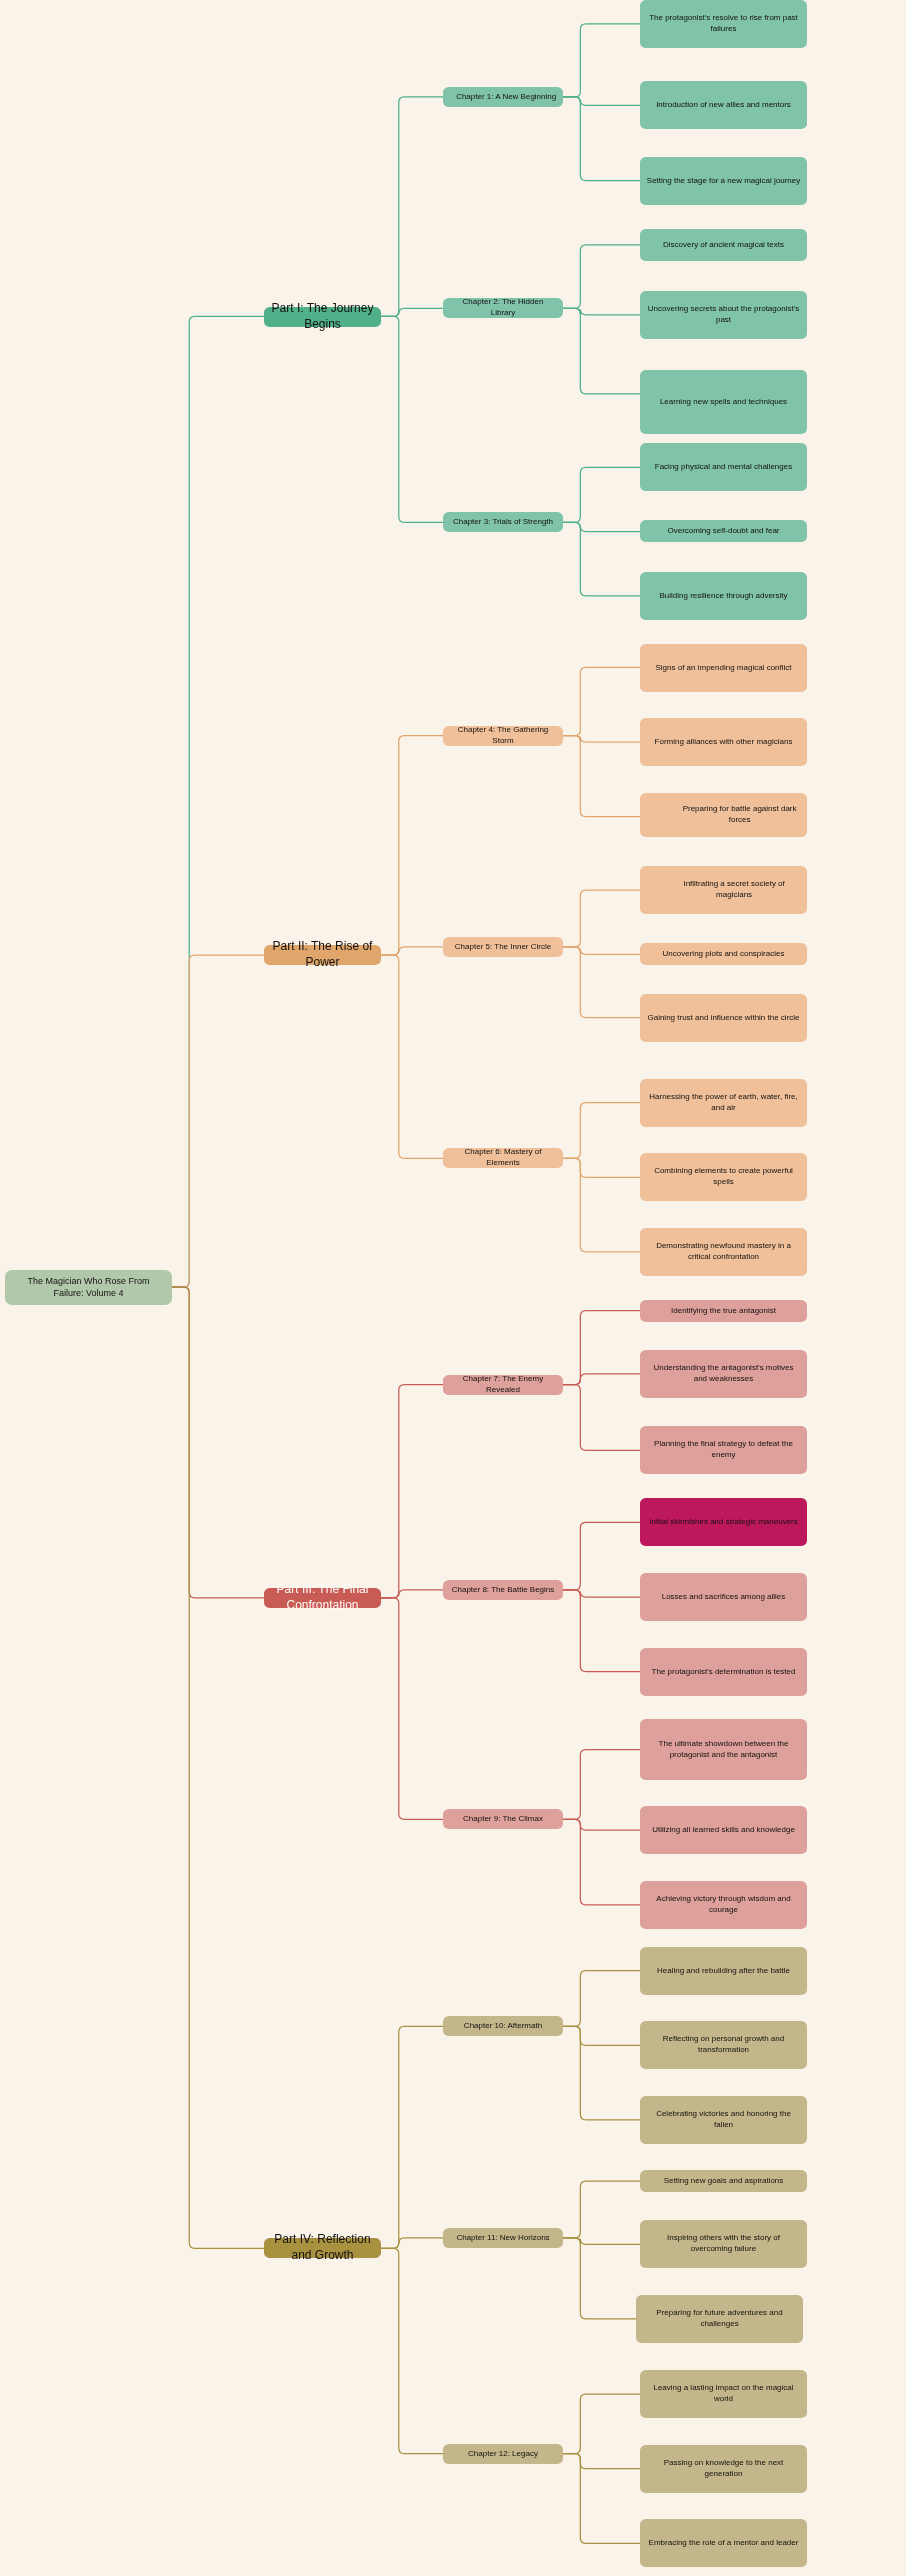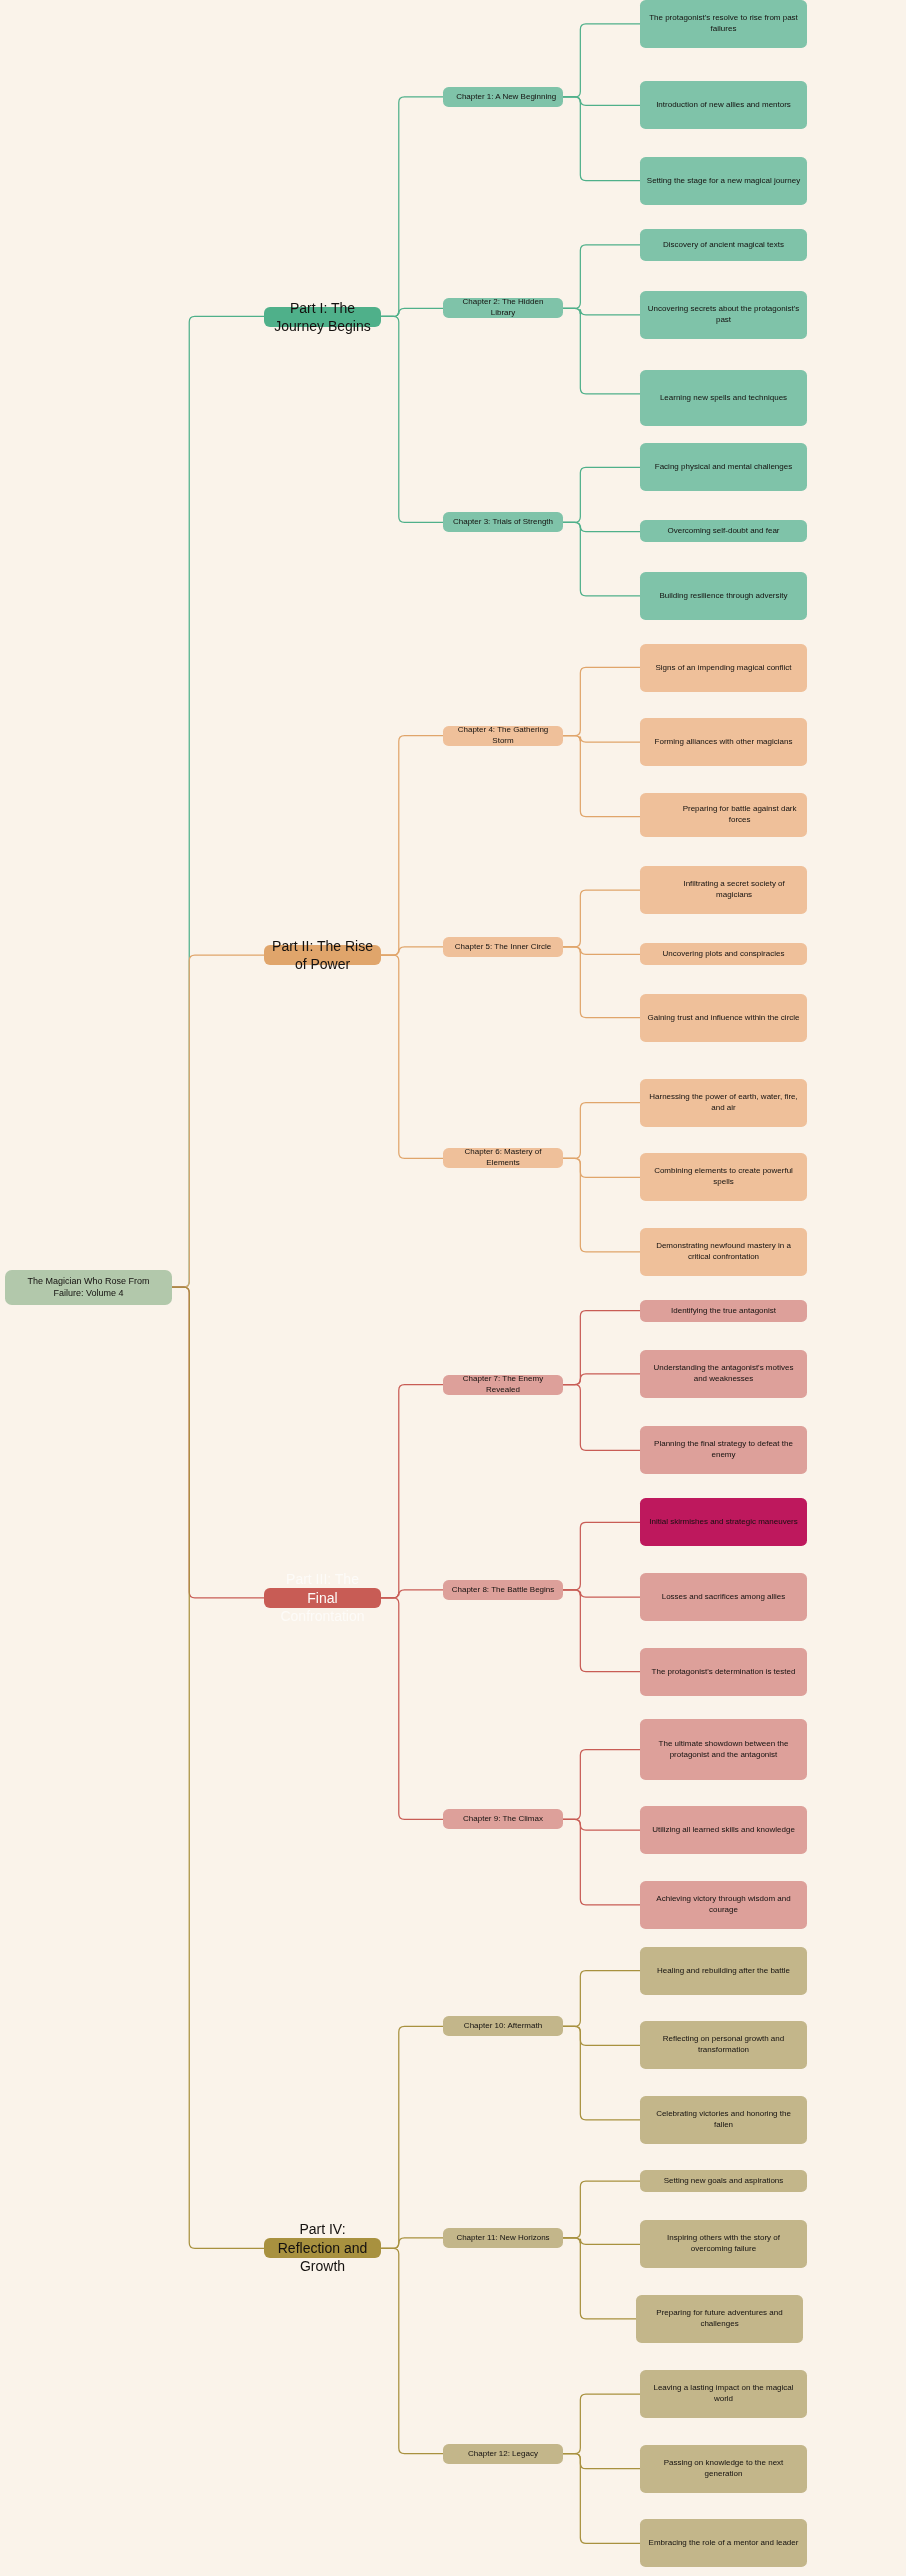--- a/index.html
+++ b/index.html
@@ -19,21 +19,21 @@
     border-radius:5.6px;
     color:#14110f;
     line-height:1.32;
     padding:4.4px 6.8px;
   }
   .node.root{
     font-size:9px;
     background:#b2c8ab;
     border-radius:6.8px;
   }
-  .node.part{font-size:14px;border-radius:6px;}
+  .node.part{font-size:12px;}
   .node.chapter{font-size:8px;}
   .node.leaf{font-size:8px;}
   .node.light-text{color:#fdfbf8;}
 </style>
 </head>
 <body>
 
 <div id="mindmap">
   <svg class="links" id="link-layer" viewBox="0 0 1458 4143" width="907" height="2576">
       <path d="M 276 2070 L 295 2070 Q 304 2070 304 2061 L 304 518 Q 304 509 313 509 L 425 509" fill="none" stroke="#4fb08a" stroke-width="2" stroke-linecap="round"></path>
@@ -101,21 +101,21 @@
       </div>
       <div class="node chapter" style="left: 443px; top: 87px; width: 120px; height: 20px; background: rgb(127, 195, 169); justify-content: flex-end;">
         <span>Chapter 1: A New Beginning</span>
       </div>
       <div class="node leaf" style="left: 640px; top: 229px; width: 167px; height: 32px; background: rgb(127, 195, 169);">
         <span>Discovery of ancient magical texts</span>
       </div>
       <div class="node leaf" style="left: 640px; top: 291px; width: 167px; height: 48px; background: rgb(127, 195, 169);">
         <span>Uncovering secrets about the protagonist's past</span>
       </div>
-      <div class="node leaf" style="left: 640px; top: 370px; width: 167px; height: 56px; background: rgb(127, 195, 169);">
+      <div class="node leaf" style="left: 640px; top: 370px; width: 167px; height: 64px; background: rgb(127, 195, 169);">
         <span>Learning new spells and techniques</span>
       </div>
       <div class="node chapter" style="left: 443px; top: 298px; width: 120px; height: 20px; background: rgb(127, 195, 169);">
         <span>Chapter 2: The Hidden Library</span>
       </div>
       <div class="node leaf" style="left: 640px; top: 443px; width: 167px; height: 48px; background: rgb(127, 195, 169);">
         <span>Facing physical and mental challenges</span>
       </div>
       <div class="node leaf" style="left: 640px; top: 520px; width: 167px; height: 22.4px; background: rgb(127, 195, 169);">
         <span>Overcoming self-doubt and fear</span>

